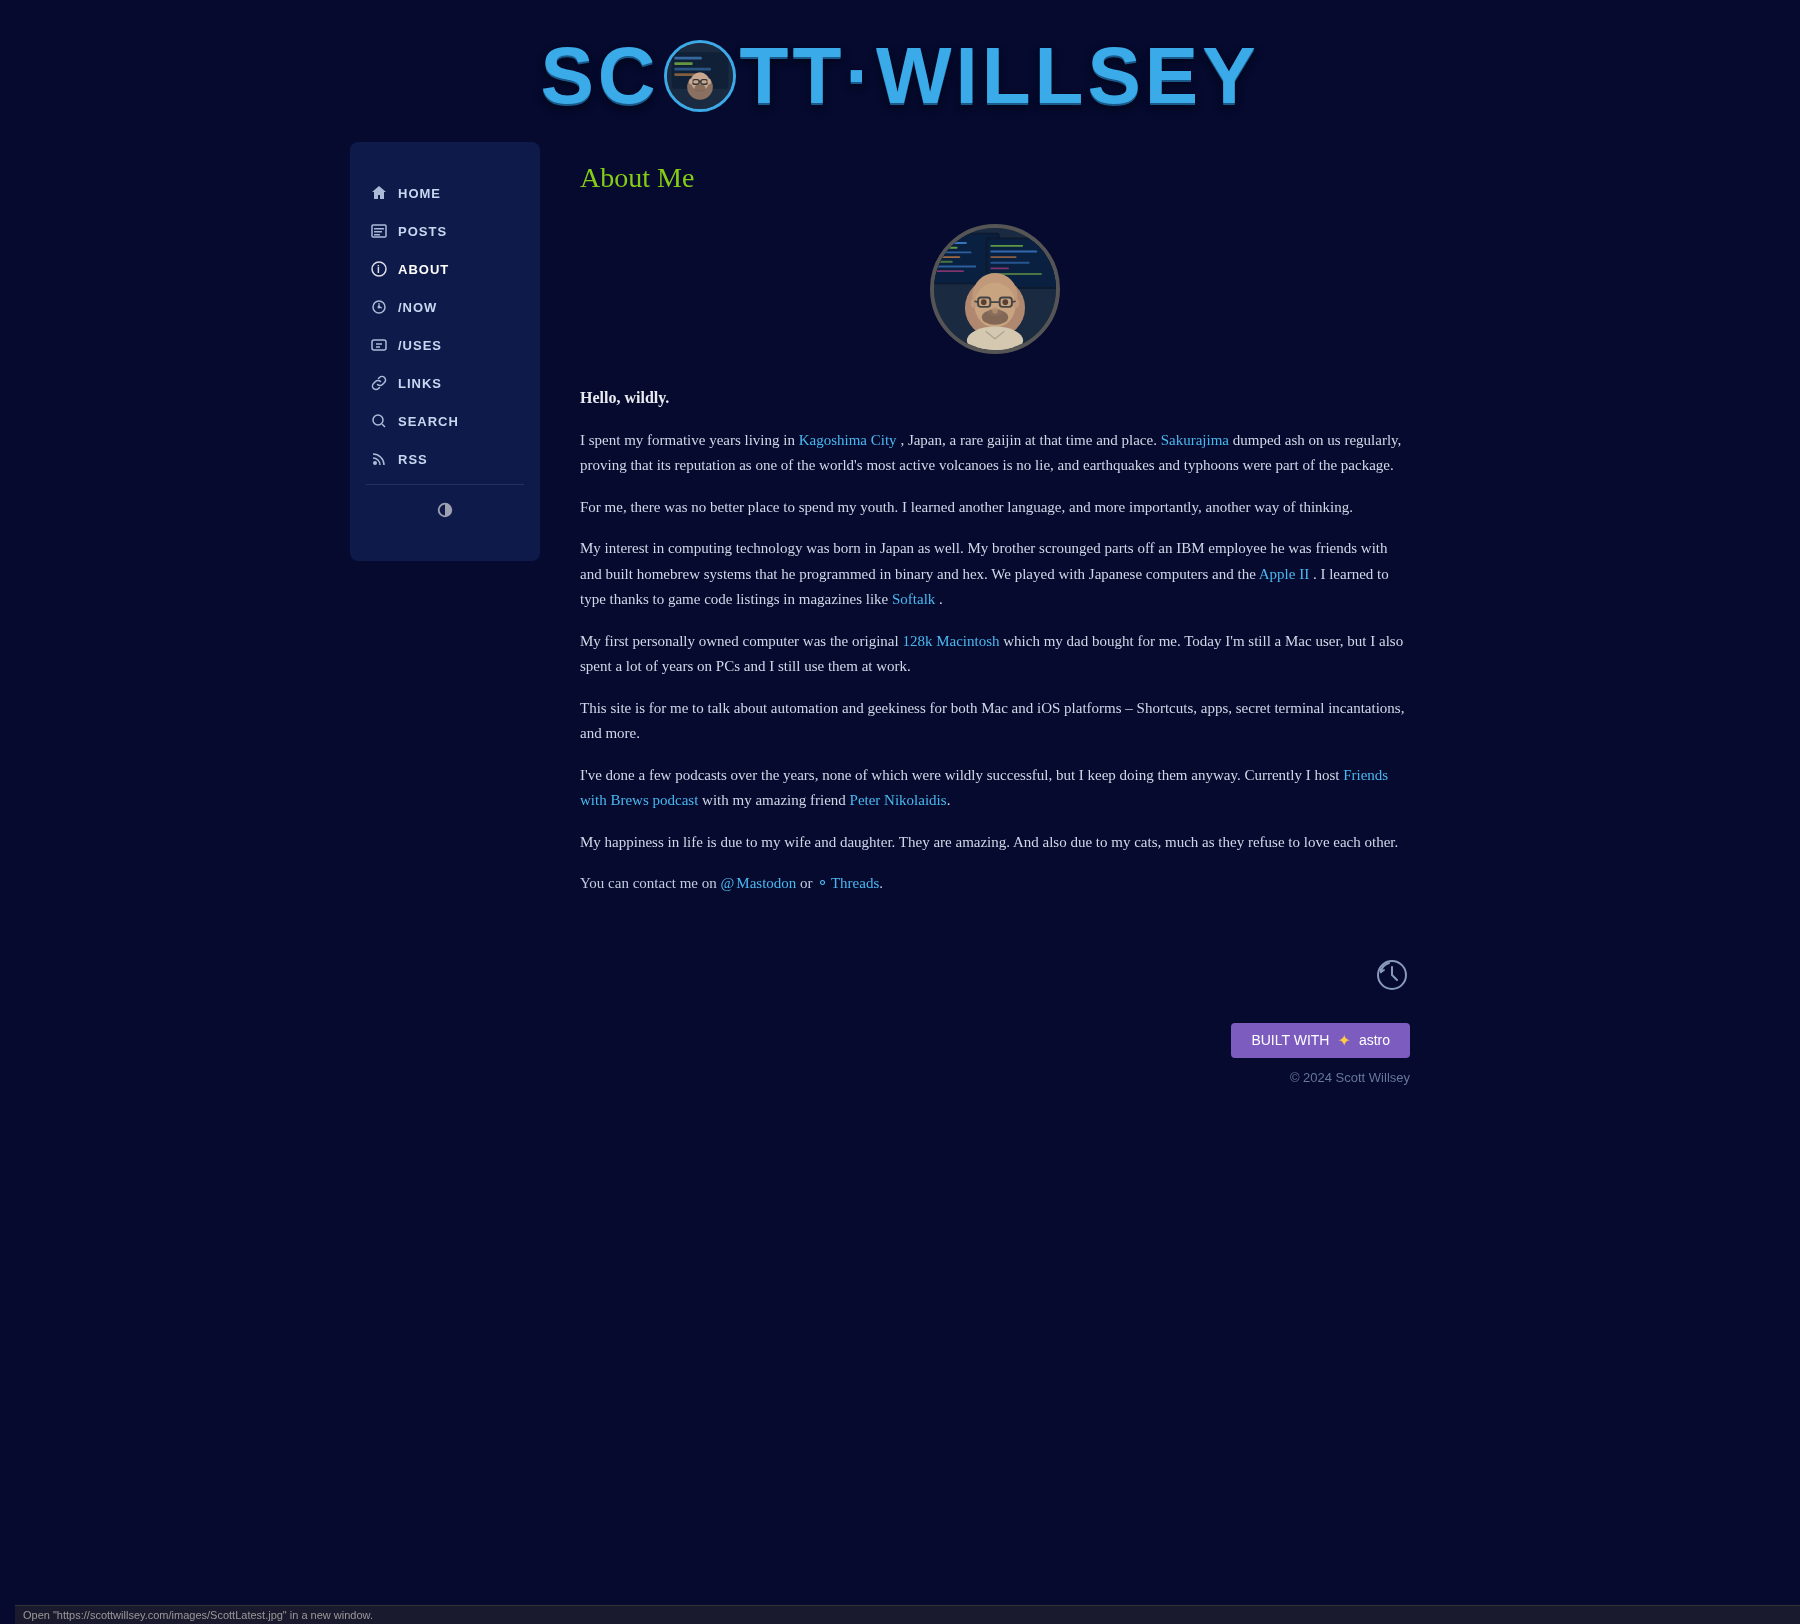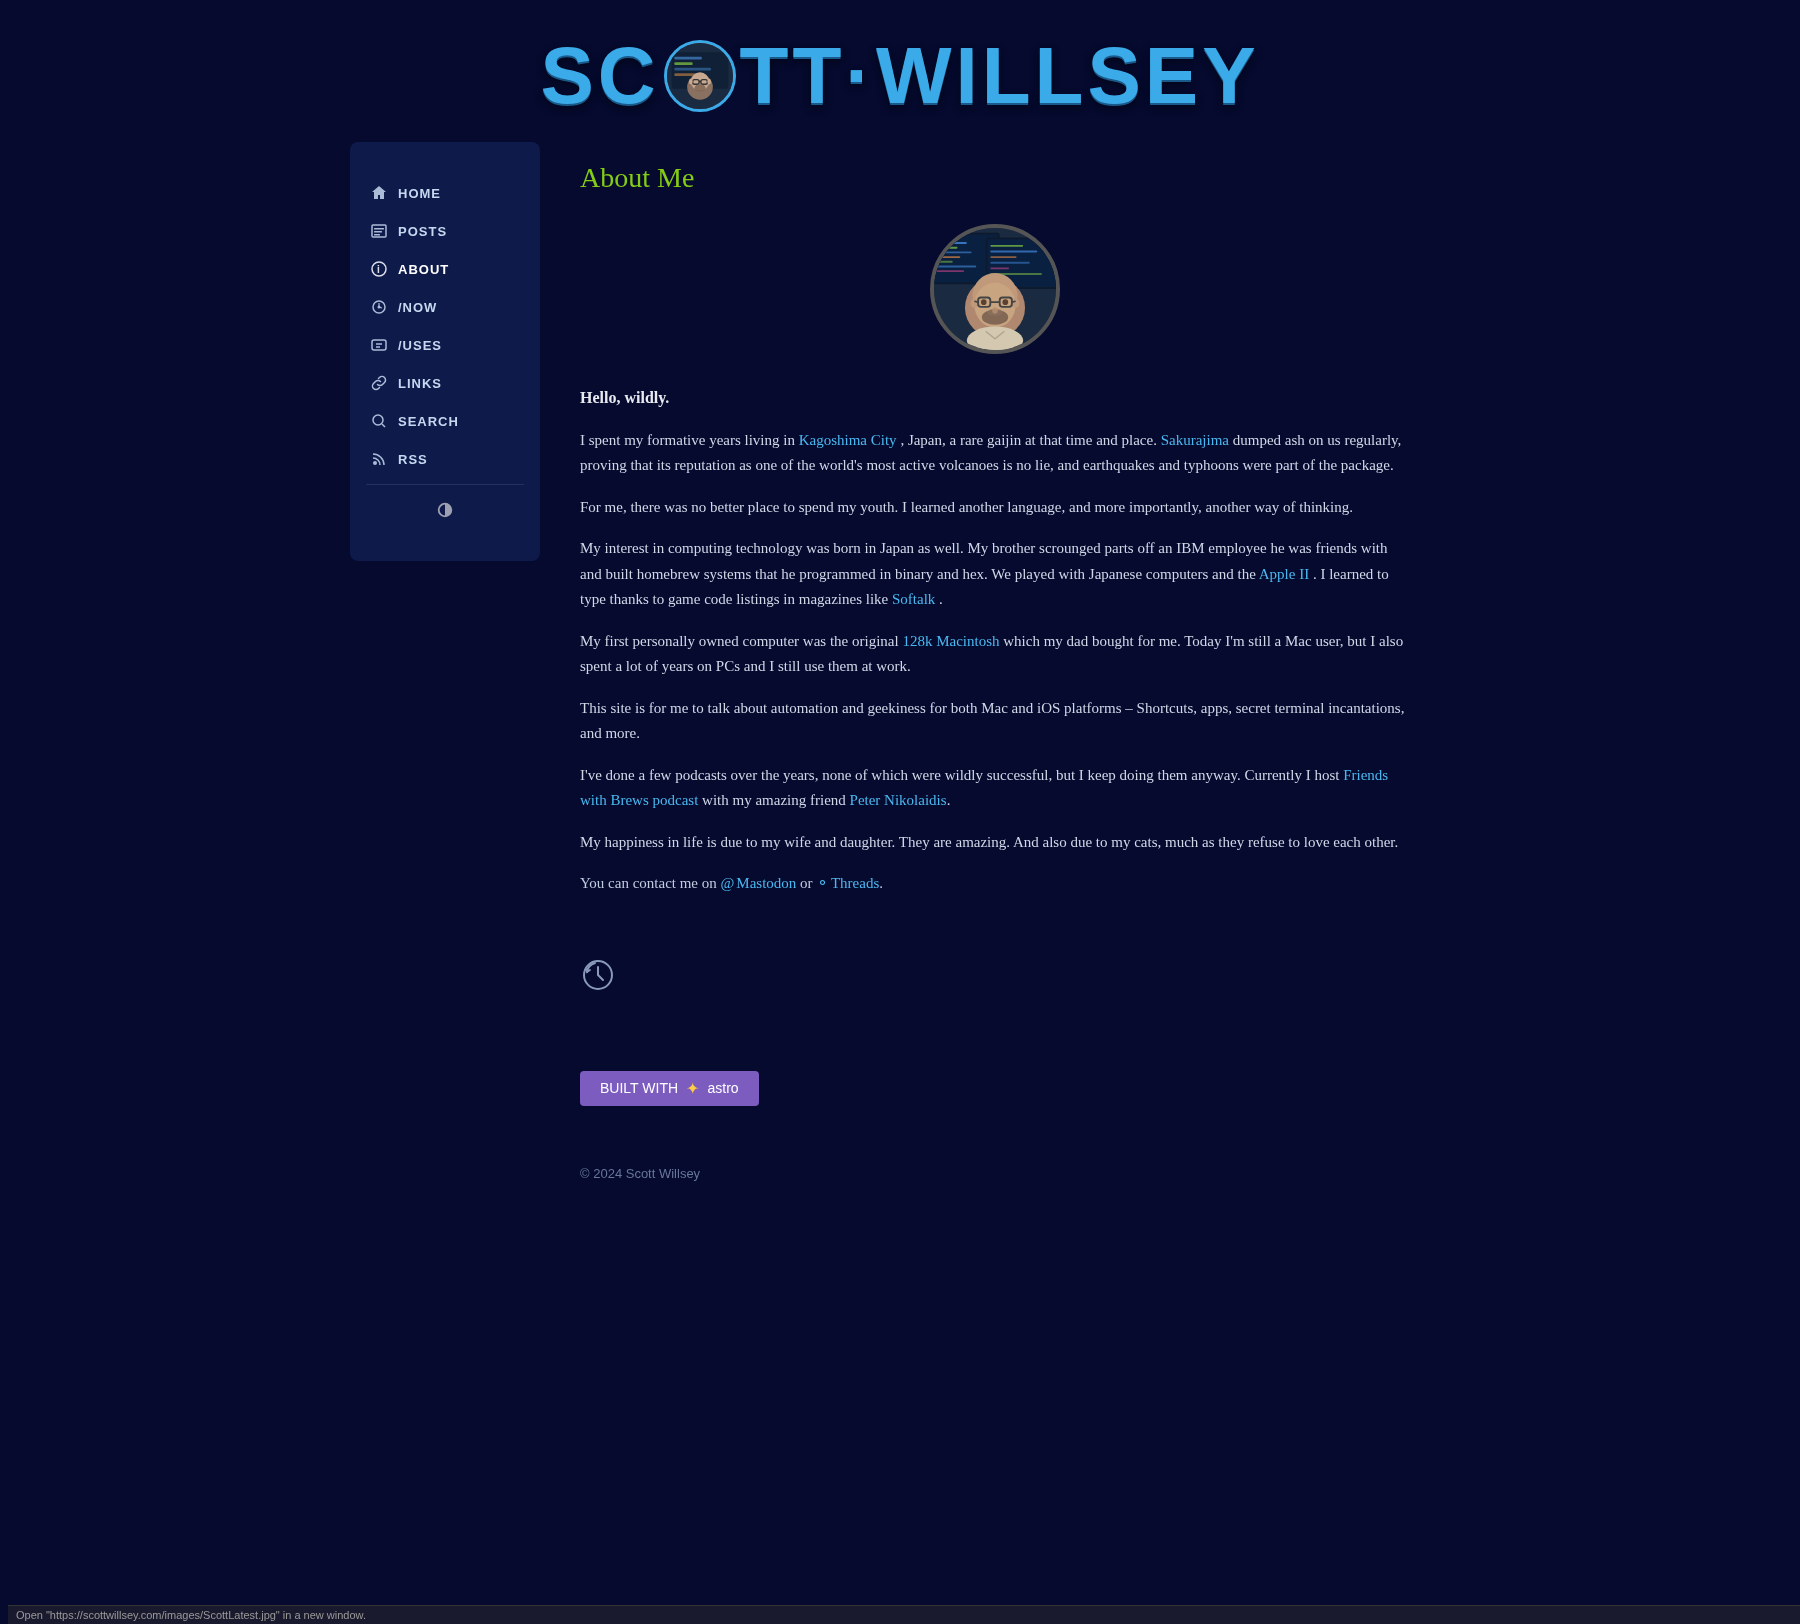--- a/index.html
+++ b/index.html
@@ -172,24 +172,23 @@
     }
 
     .contact-line {
       color: #c0cce0;
     }
 
     
     #footer-area {
       display: flex;
       flex-direction: column;
-      align-items: flex-start;
+      align-items: flex-end;
       margin-top: 60px;
       padding-bottom: 40px;
-      gap: 48px;
     }
 
     .wayback-icon {
       width: 36px;
       height: 36px;
       color: #8899bb;
       margin-bottom: 30px;
     }
 
     .built-with-btn {
@@ -214,21 +213,21 @@
     .copyright {
       color: #667799;
       font-size: 13px;
       font-family: Arial, sans-serif;
     }
 
     
     #statusbar {
       position: fixed;
       bottom: 0;
-      left: 8px;
+      left: 15px;
       right: 0;
       background: #1a1a2e;
       color: #999;
       font-size: 11px;
       font-family: Arial, sans-serif;
       padding: 3px 8px;
       border-top: 1px solid #333;
     }
   </style>
 </head>

